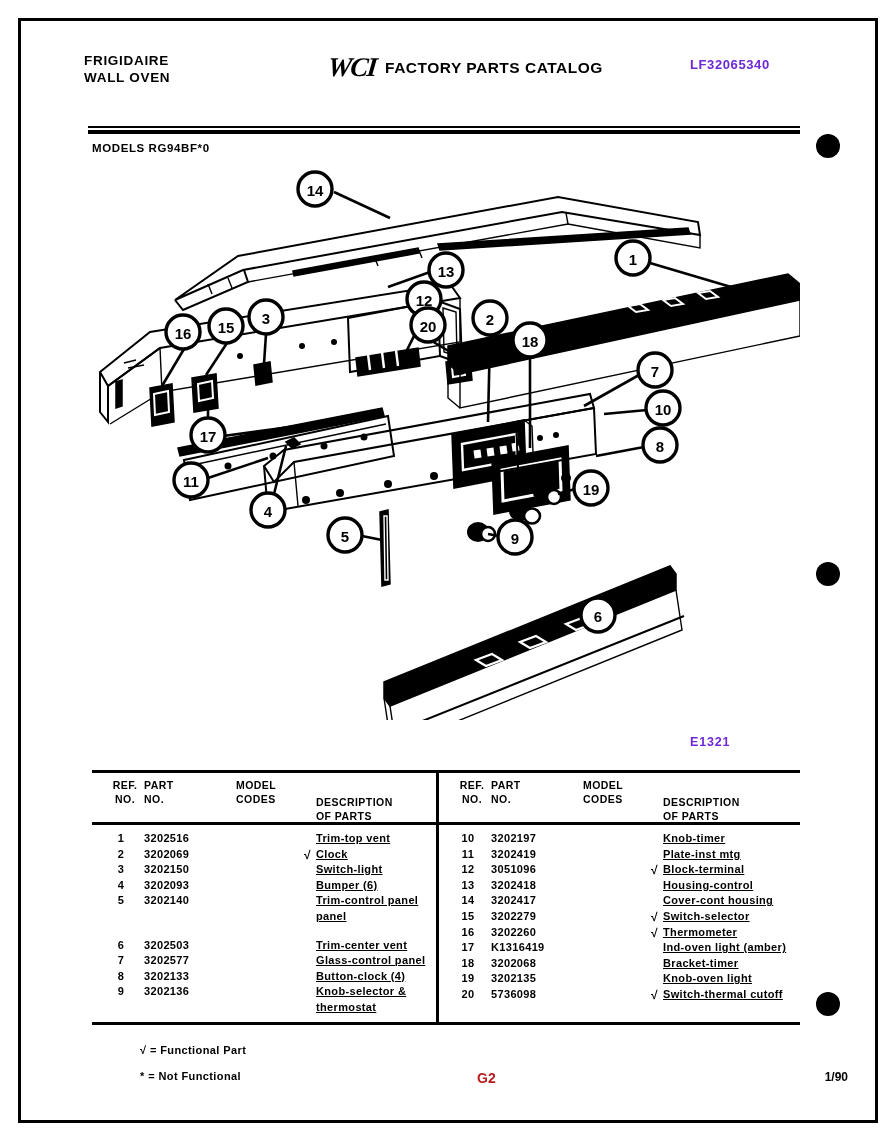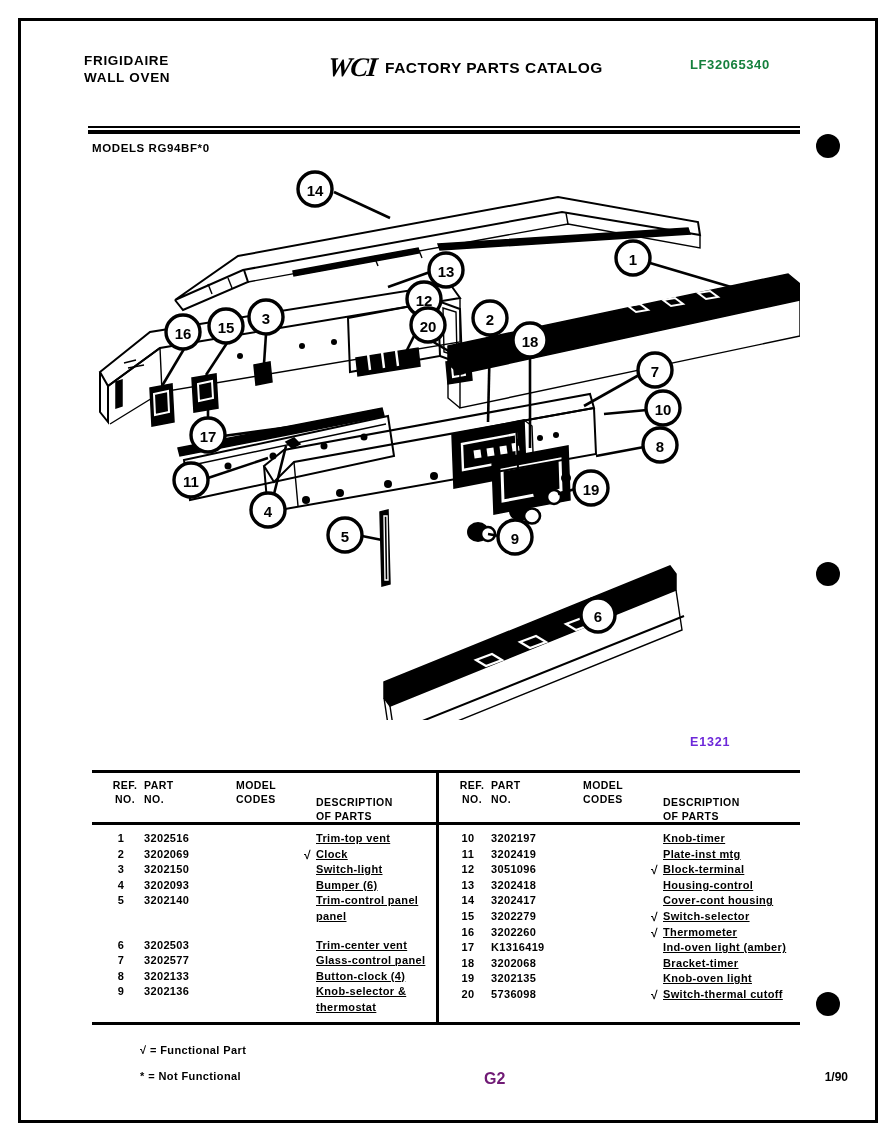--- a/index.html
+++ b/index.html
@@ -57,21 +57,21 @@
     transform: skewX(-6deg);
   }
   .catalog-title {
     font-weight: bold; font-size: 15.5px;
     letter-spacing: 0.5px; color: #000;
     white-space: nowrap;
   }
   .catalog-no {
     position: absolute; left: 630px; top: 19px;
     font-weight: bold; font-size: 13px;
-    letter-spacing: 0.6px; color: #15803d;
+    letter-spacing: 0.6px; color: #6d28d9;
   }
 
   
   .rule-wrap { position: absolute; left: 88px; top: 126px; width: 712px; }
   .rule-thin { height: 1.5px; background: #000; }
   .rule-thick { height: 4px; background: #000; margin-top: 2px; }
   .models-line {
     position: absolute; left: 92px; top: 142px;
     font-weight: bold; font-size: 11.5px;
     letter-spacing: 0.6px; color: #000;
@@ -133,22 +133,22 @@
   
   .footer { position: absolute; left: 92px; top: 1040px; width: 712px; height: 60px; margin-left: 48px; }
   .legend {
     position: absolute; left: 0; font-weight: bold;
     font-size: 11px; letter-spacing: 0.4px; color: #000;
     white-space: nowrap;
   }
   .legend.l1 { top: 4px; }
   .legend.l2 { top: 30px; }
   .page-no {
-    position: absolute; left: 344px; top: 30px;
-    font-weight: bold; font-size: 16px; color: #701a75;
+    position: absolute; left: 337px; top: 30px;
+    font-weight: bold; font-size: 14px; color: #b91c1c;
   }
   .date-code {
     position: absolute; right: 4px; top: 30px;
     font-weight: bold; font-size: 12px; color: #000;
   }
 
   
   .dl { fill: none; stroke: #000; stroke-width: 2; }
   .dl-thin { fill: none; stroke: #000; stroke-width: 1.4; }
   .solid { fill: #000; stroke: #000; stroke-width: 1.5; }

